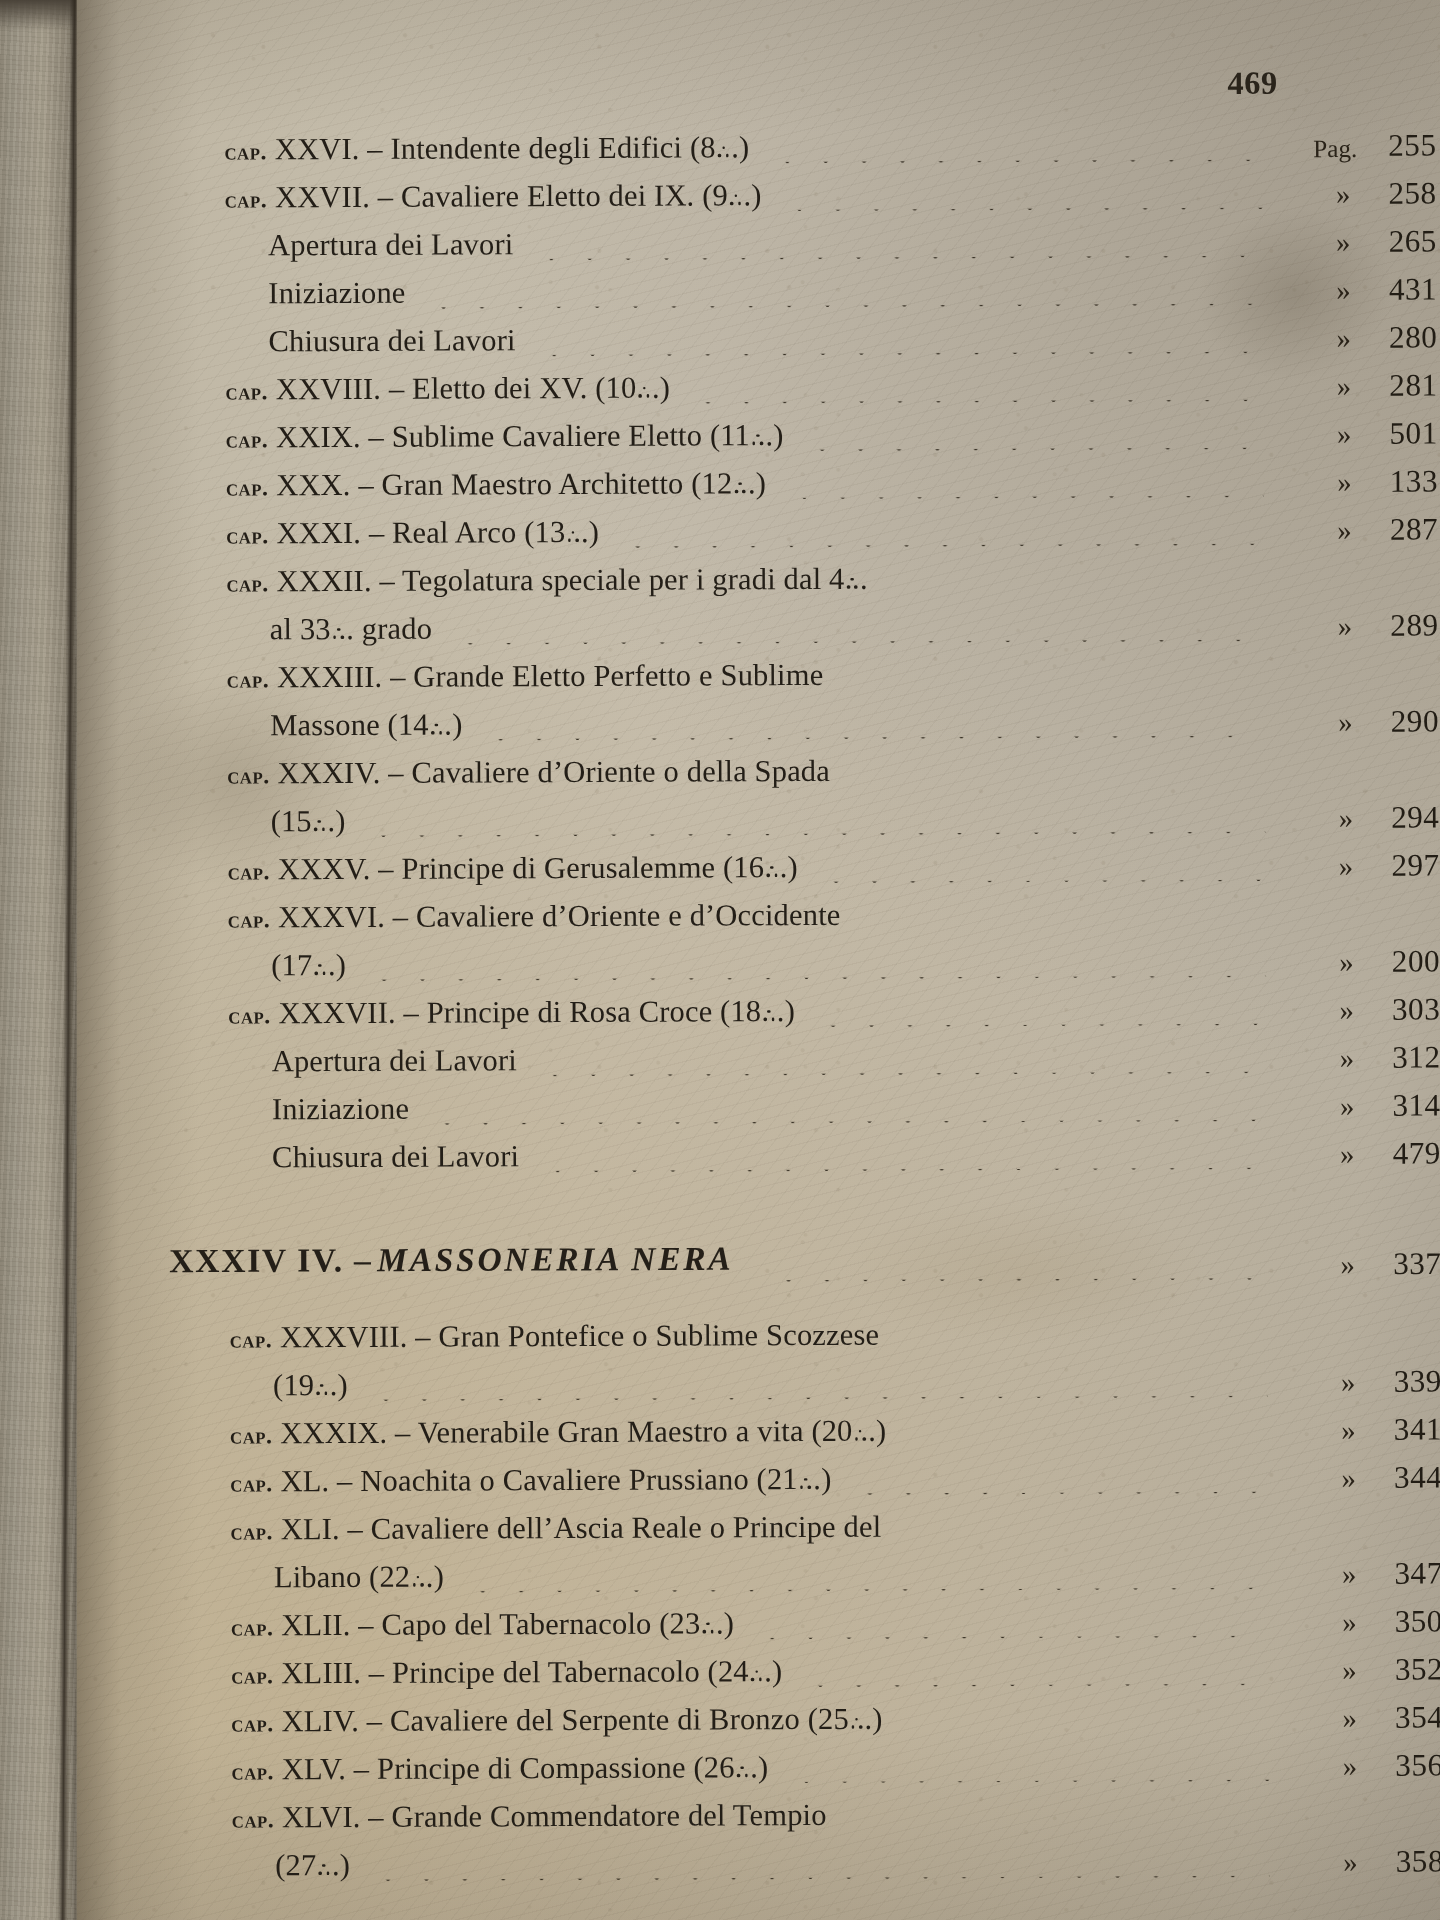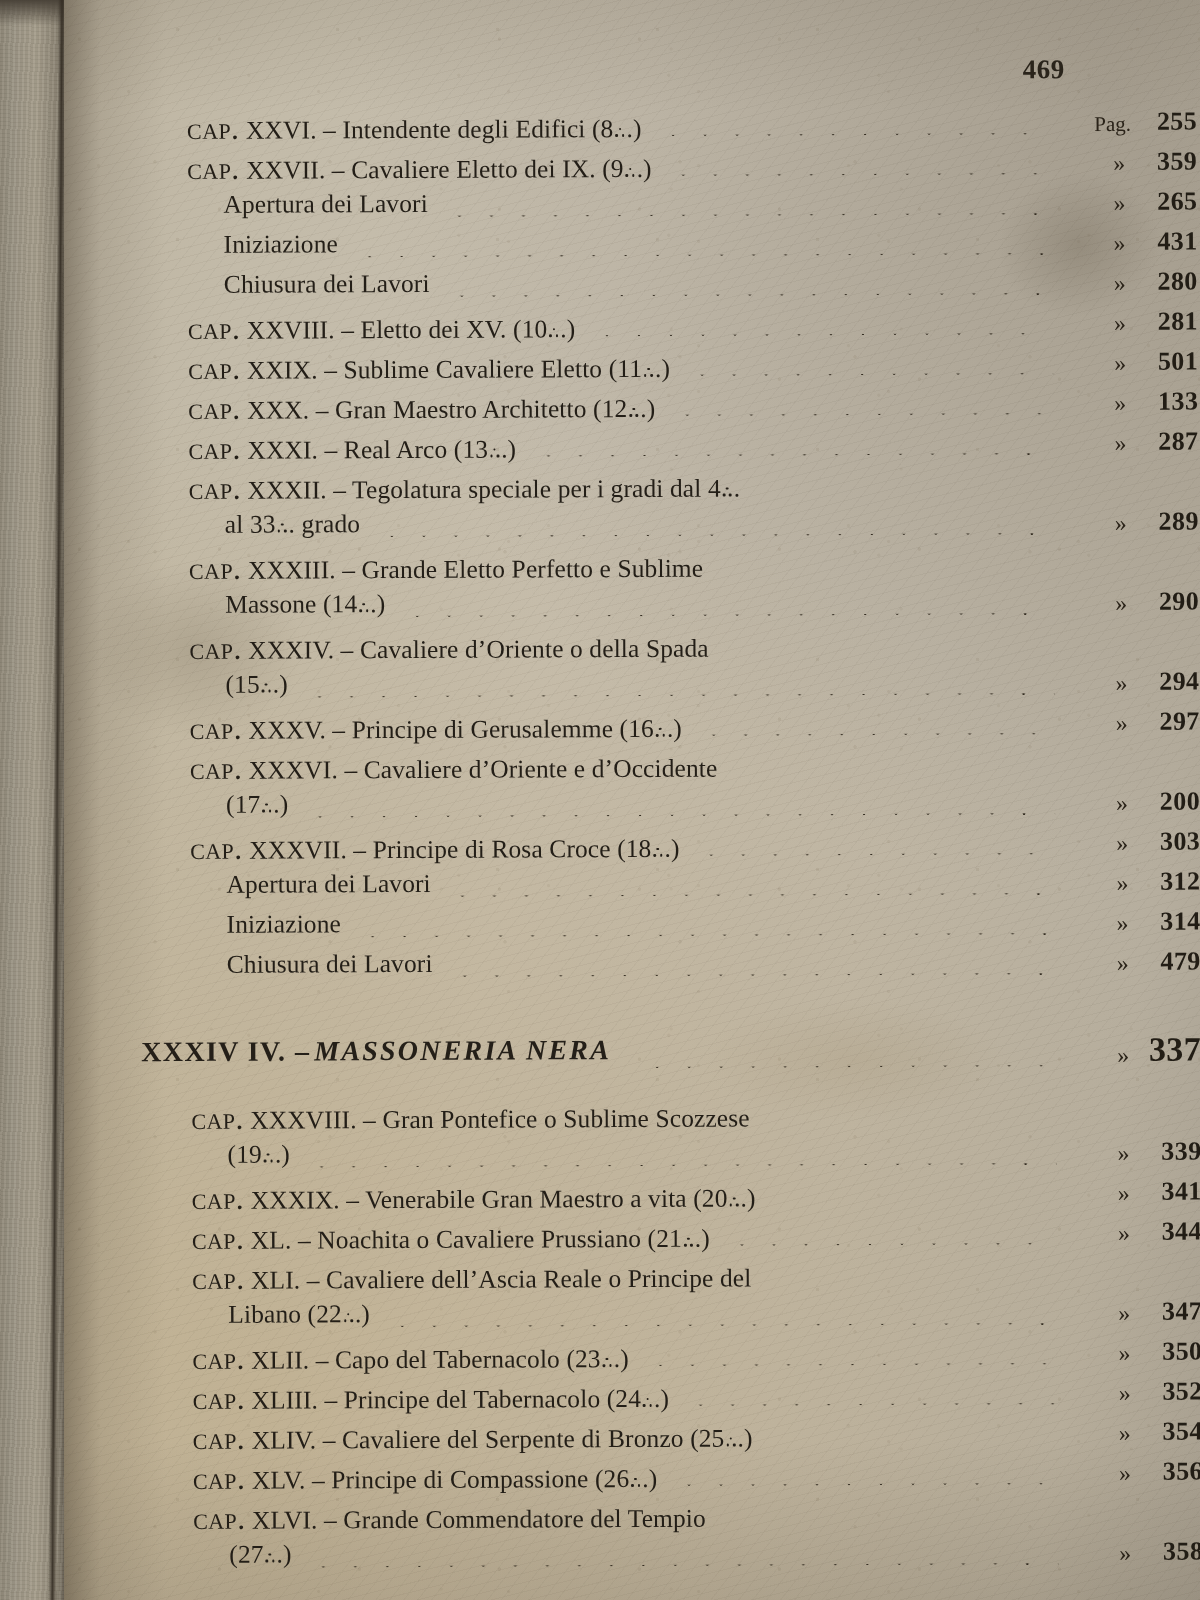--- a/index.html
+++ b/index.html
@@ -151,22 +151,23 @@
   .line.nonum    { padding-right: 131px; }
 
   .label {
     font-size: 25.5px;
     letter-spacing: .1px;
     color: #231e17;
   }
   .cap {
     font-variant: small-caps;
     text-transform: lowercase;
-    font-size: 32px;
+    font-size: 20px;
     letter-spacing: .4px;
+    font-weight: bold;
   }
   .cap::first-letter { font-size: 25.5px; }
 
   
   .leader {
     flex: 1 1 auto;
     height: 1px;
     margin: 0 14px 7px 16px;
     min-width: 10px;
     background-image: radial-gradient(circle, #2b2419 0 1.7px, transparent 2.1px);
@@ -191,39 +192,39 @@
     right: 66px;
     font-size: 21px;
   }
   .pagnum {
     position: absolute;
     right: 0;
     bottom: 9px;
     width: 62px;
     text-align: right;
     font-size: 26px;
-    font-weight: bold;
+    font-weight: normal;
     letter-spacing: .4px;
     color: #221d15;
   }
 
   
   .part .part-label {
     font-size: 28px;
     font-weight: bold;
     letter-spacing: 1.4px;
   }
   .part .part-title {
     font-size: 28px;
     font-weight: bold;
     font-style: italic;
     letter-spacing: 2.2px;
     margin-left: 4px;
   }
-  .part .pagnum { font-size: 34px; }
+  .part .pagnum { font-size: 26px; }
   .part .leader { margin-left: 30px; }
 
   .gap-before { margin-top: 46px; }
   .gap-after  { margin-bottom: 18px; }
 
   
   .tri {
     display: inline-block;
     width: 12px;
     height: 15px;
@@ -272,21 +273,21 @@
           <div class="line">
             <span class="label"><span class="cap">Cap.</span> XXVI. – Intendente degli Edifici (8<span class="tri"><i></i><i></i><i></i></span>.)</span>
             <span class="leader"></span>
             <span class="pagmark word">Pag.</span>
             <span class="pagnum">255</span>
           </div>
           <div class="line">
             <span class="label"><span class="cap">Cap.</span> XXVII. – Cavaliere Eletto dei IX. (9<span class="tri"><i></i><i></i><i></i></span>.)</span>
             <span class="leader"></span>
             <span class="pagmark">»</span>
-            <span class="pagnum">359</span>
+            <span class="pagnum">258</span>
           </div>
           <div class="line sub">
             <span class="label">Apertura dei Lavori</span>
             <span class="leader"></span>
             <span class="pagmark">»</span>
             <span class="pagnum">265</span>
           </div>
           <div class="line sub">
             <span class="label">Iniziazione</span>
             <span class="leader"></span>

